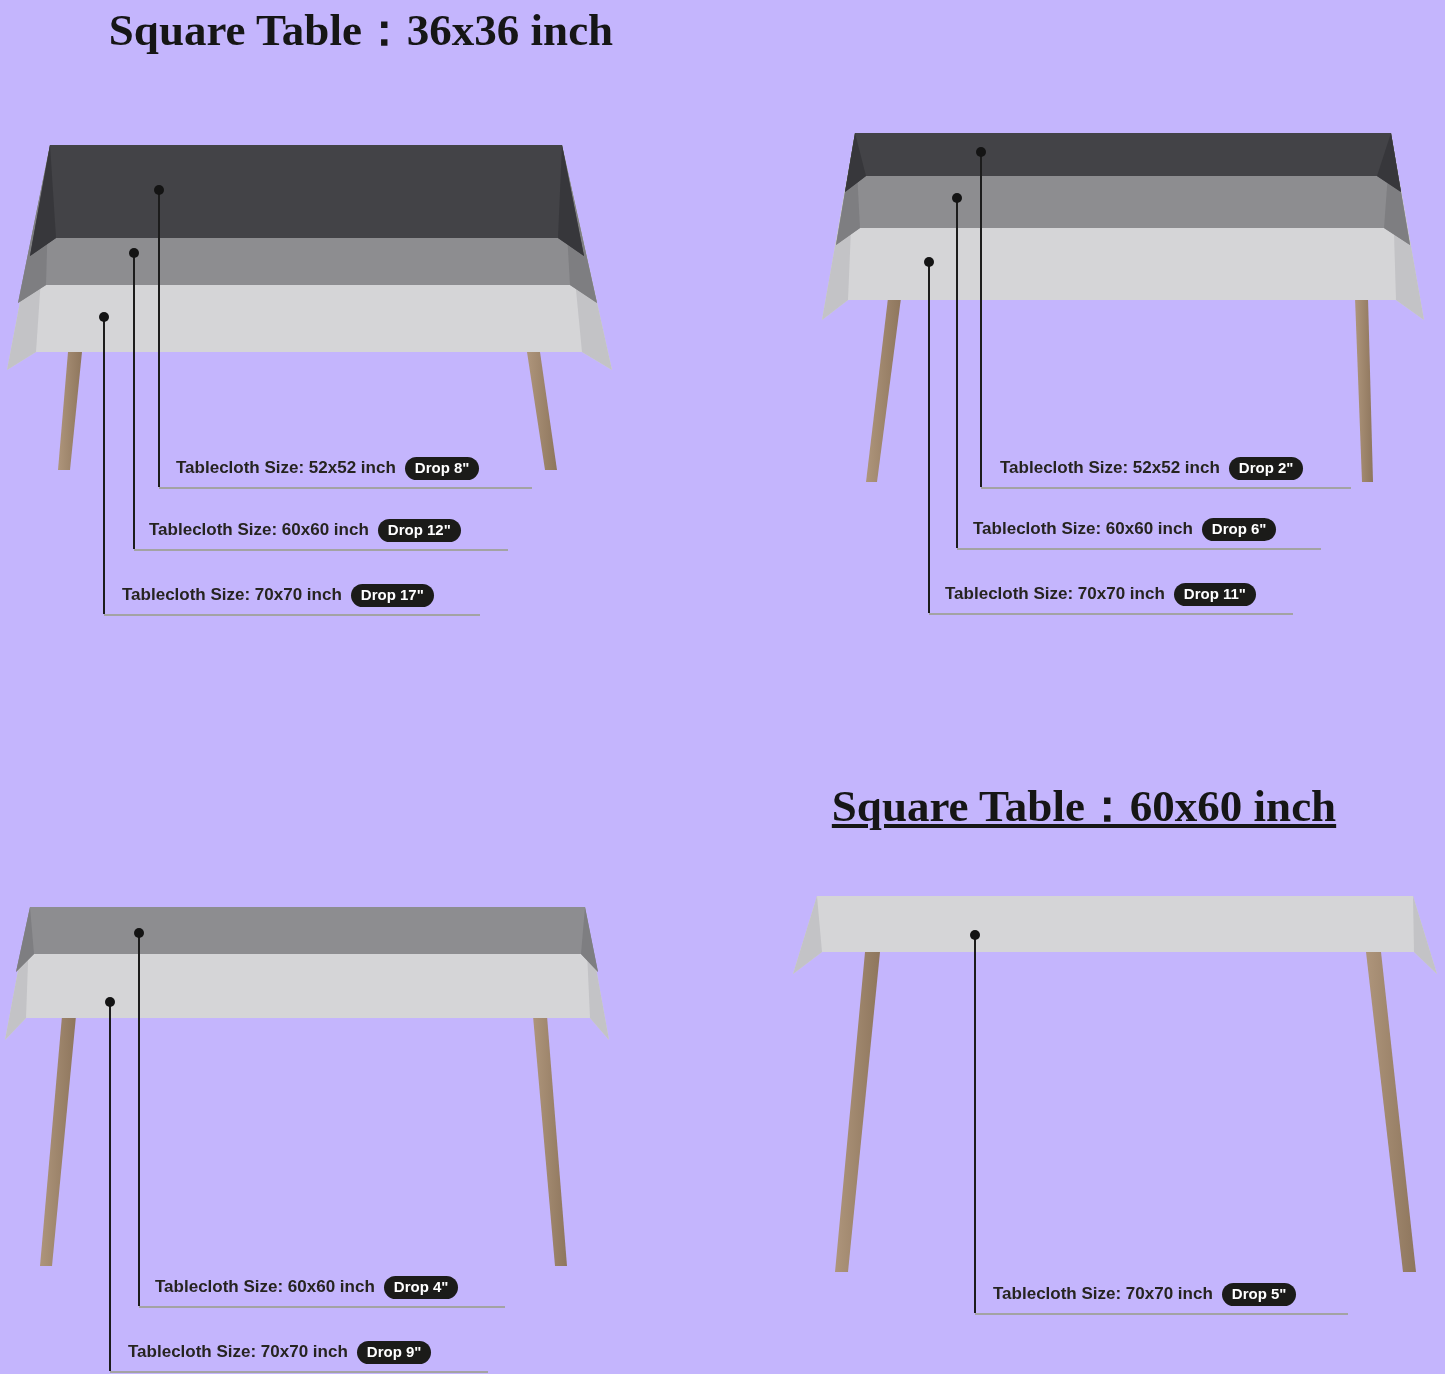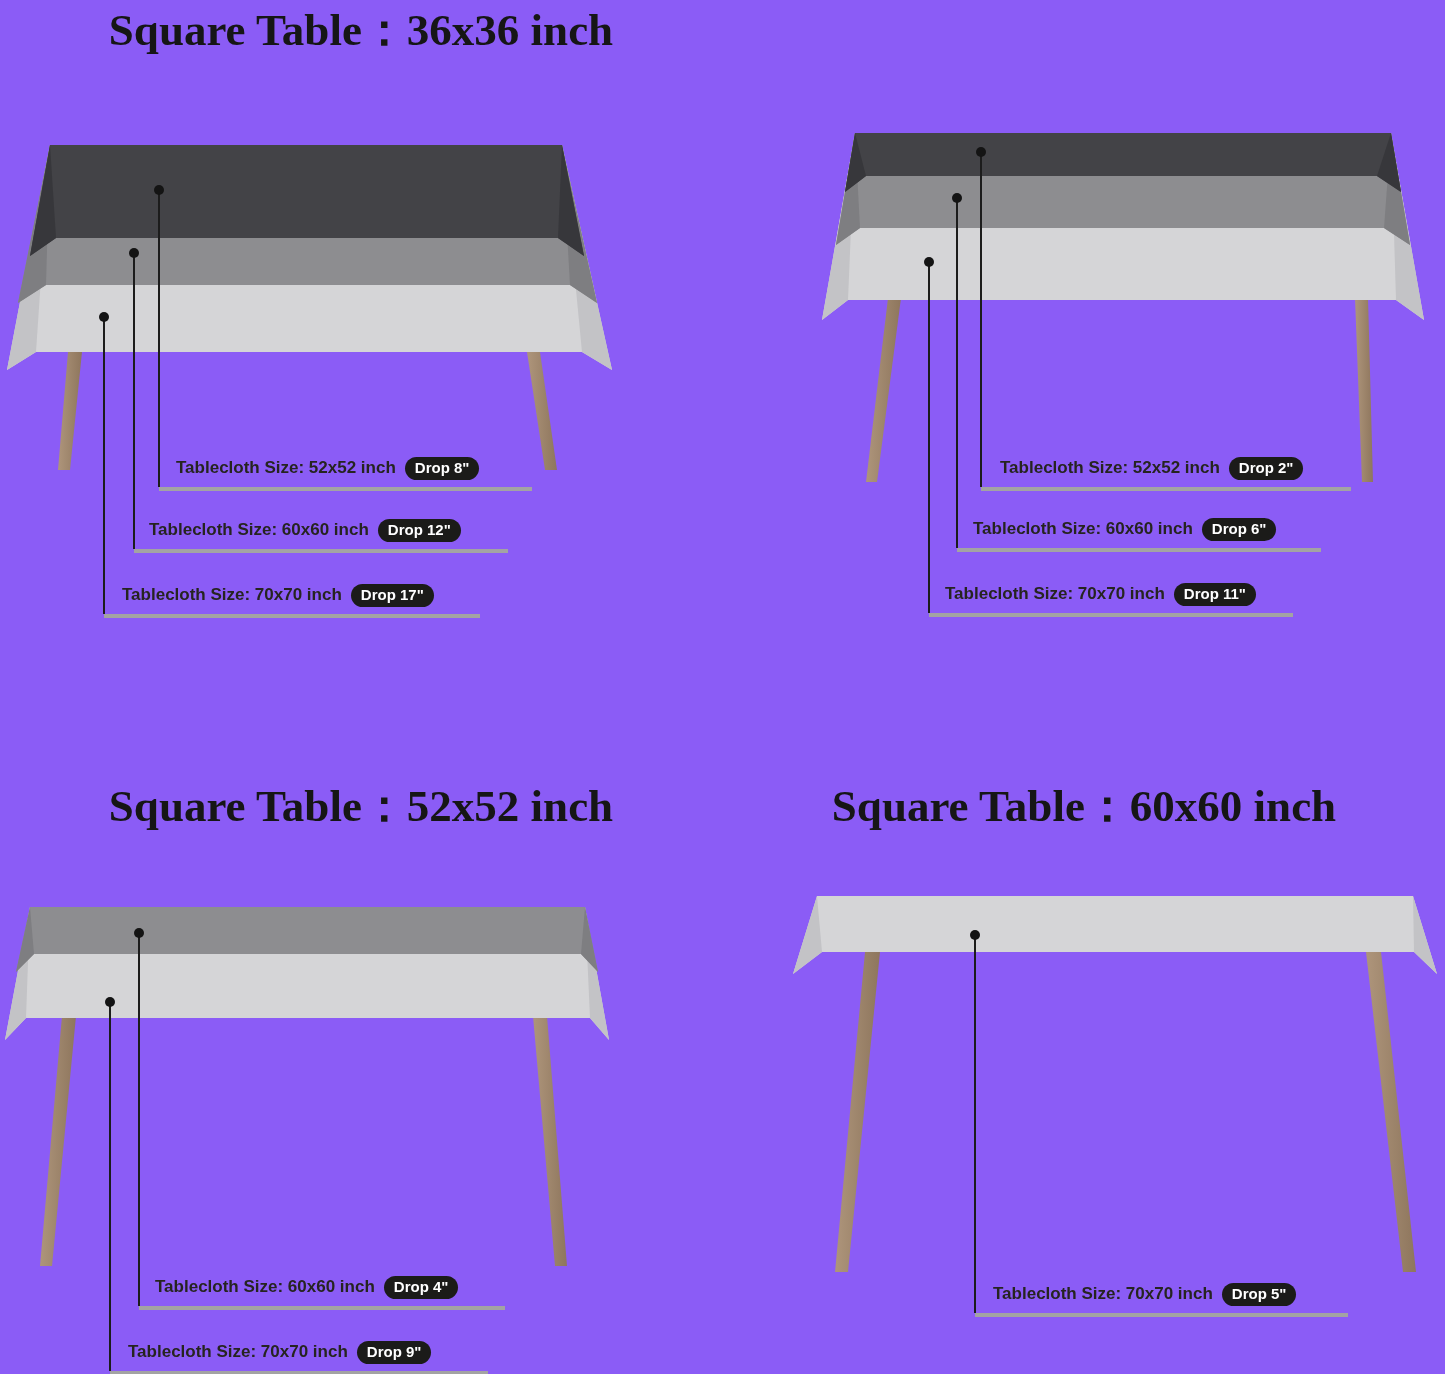--- a/index.html
+++ b/index.html
@@ -1,37 +1,36 @@
 <!DOCTYPE html>
 <html><head>
 <meta charset="utf-8">
 <style>
   html,body{margin:0;padding:0;background:#ffffff;}
-  .stage{position:relative;width:1445px;height:1374px;background:#8b5cf6;overflow:hidden;
+  .stage{position:relative;width:1445px;height:1374px;background:#c4b5fd;overflow:hidden;
          font-family:"Liberation Sans", sans-serif;}
   .panel-title{position:absolute;text-align:center;
                font-family:"Liberation Serif", serif;font-weight:bold;font-size:45px;
                color:#161616;letter-spacing:0px;white-space:nowrap;}
   .table-svg{position:absolute;}
-  .callout-row{position:absolute;height:38px;border-bottom:4px solid #a3a3a3;
+  .callout-row{position:absolute;height:38px;border-bottom:2px solid #a3a3a3;
                display:flex;align-items:center;gap:9px;box-sizing:content-box;}
   .callout-label{font-weight:bold;font-size:17px;color:#262420;white-space:nowrap;}
   .drop-pill{background:#1b1b19;color:#ffffff;font-weight:bold;font-size:15px;
              border-radius:12px;padding:2px 10px 3px 10px;line-height:1.2;white-space:nowrap;}
   .callout-vline{position:absolute;width:2px;background:#1c1c1c;}
   .callout-dot{position:absolute;width:10px;height:10px;border-radius:50%;background:#141414;}
 </style>
 </head>
 <body>
 
 <div class="stage">
 
   <div class="panel-title" style="left:0;top:5;width:722px;">Square Table：36x36 inch</div>
-  <div class="panel-title" style="left:0;top:776px;width:722px;">Square Table：52x52 inch</div>
-  <div class="panel-title" style="left:723px;top:776px;width:722px;">Square Table：60x60 inch</div>
+  <div class="panel-title" style="left:723px;top:776px;width:722px;text-decoration:underline;">Square Table：60x60 inch</div>
 
   <svg class="table-svg" style="left:0;top:140px;" width="620" height="340" viewBox="0 0 620 340">
     <defs>
       <linearGradient id="legGrad" x1="0" y1="0" x2="1" y2="0">
         <stop offset="0" stop-color="#ae957b"></stop>
           <stop offset="1" stop-color="#8e765d"></stop>
       </linearGradient>
     </defs>
     <polygon points="68,212 82,212 70,330 58,330" fill="url(#legGrad)"></polygon>
     <polygon points="527,212 540,212 557,330 545,330" fill="url(#legGrad)"></polygon>

